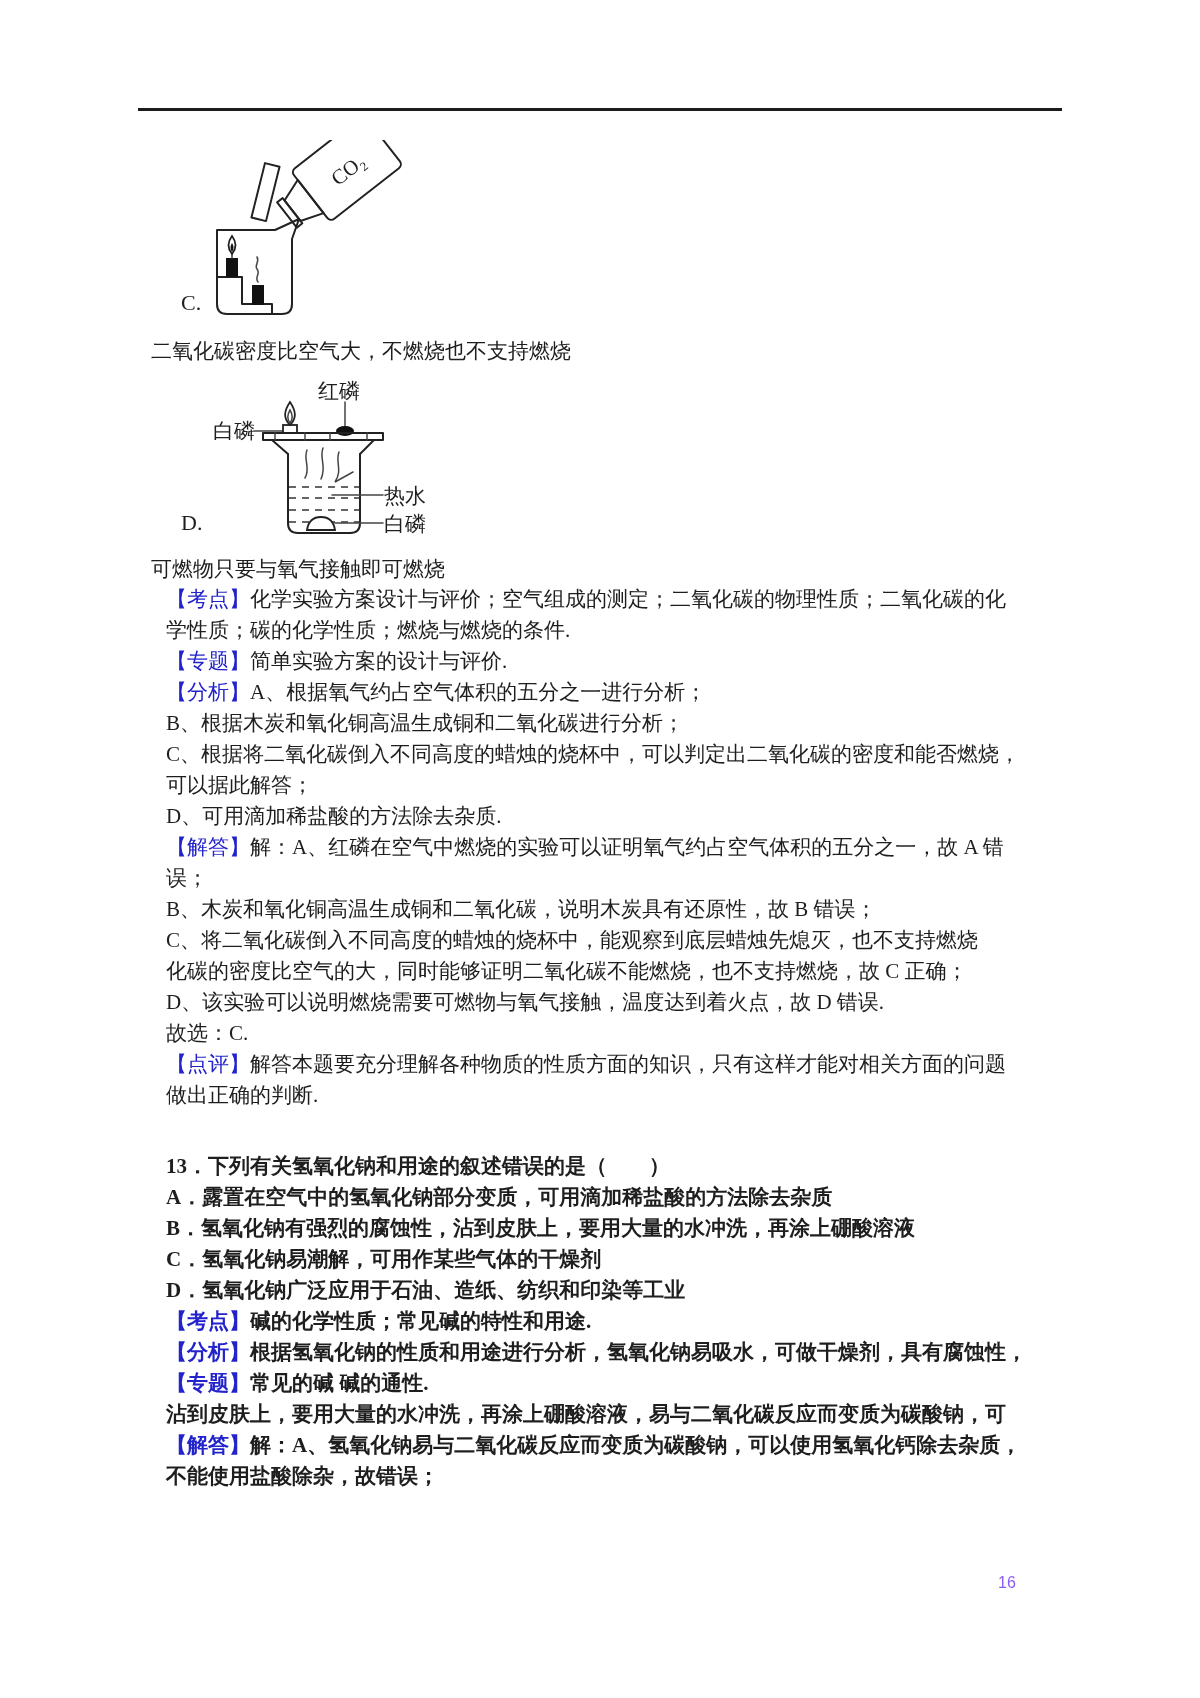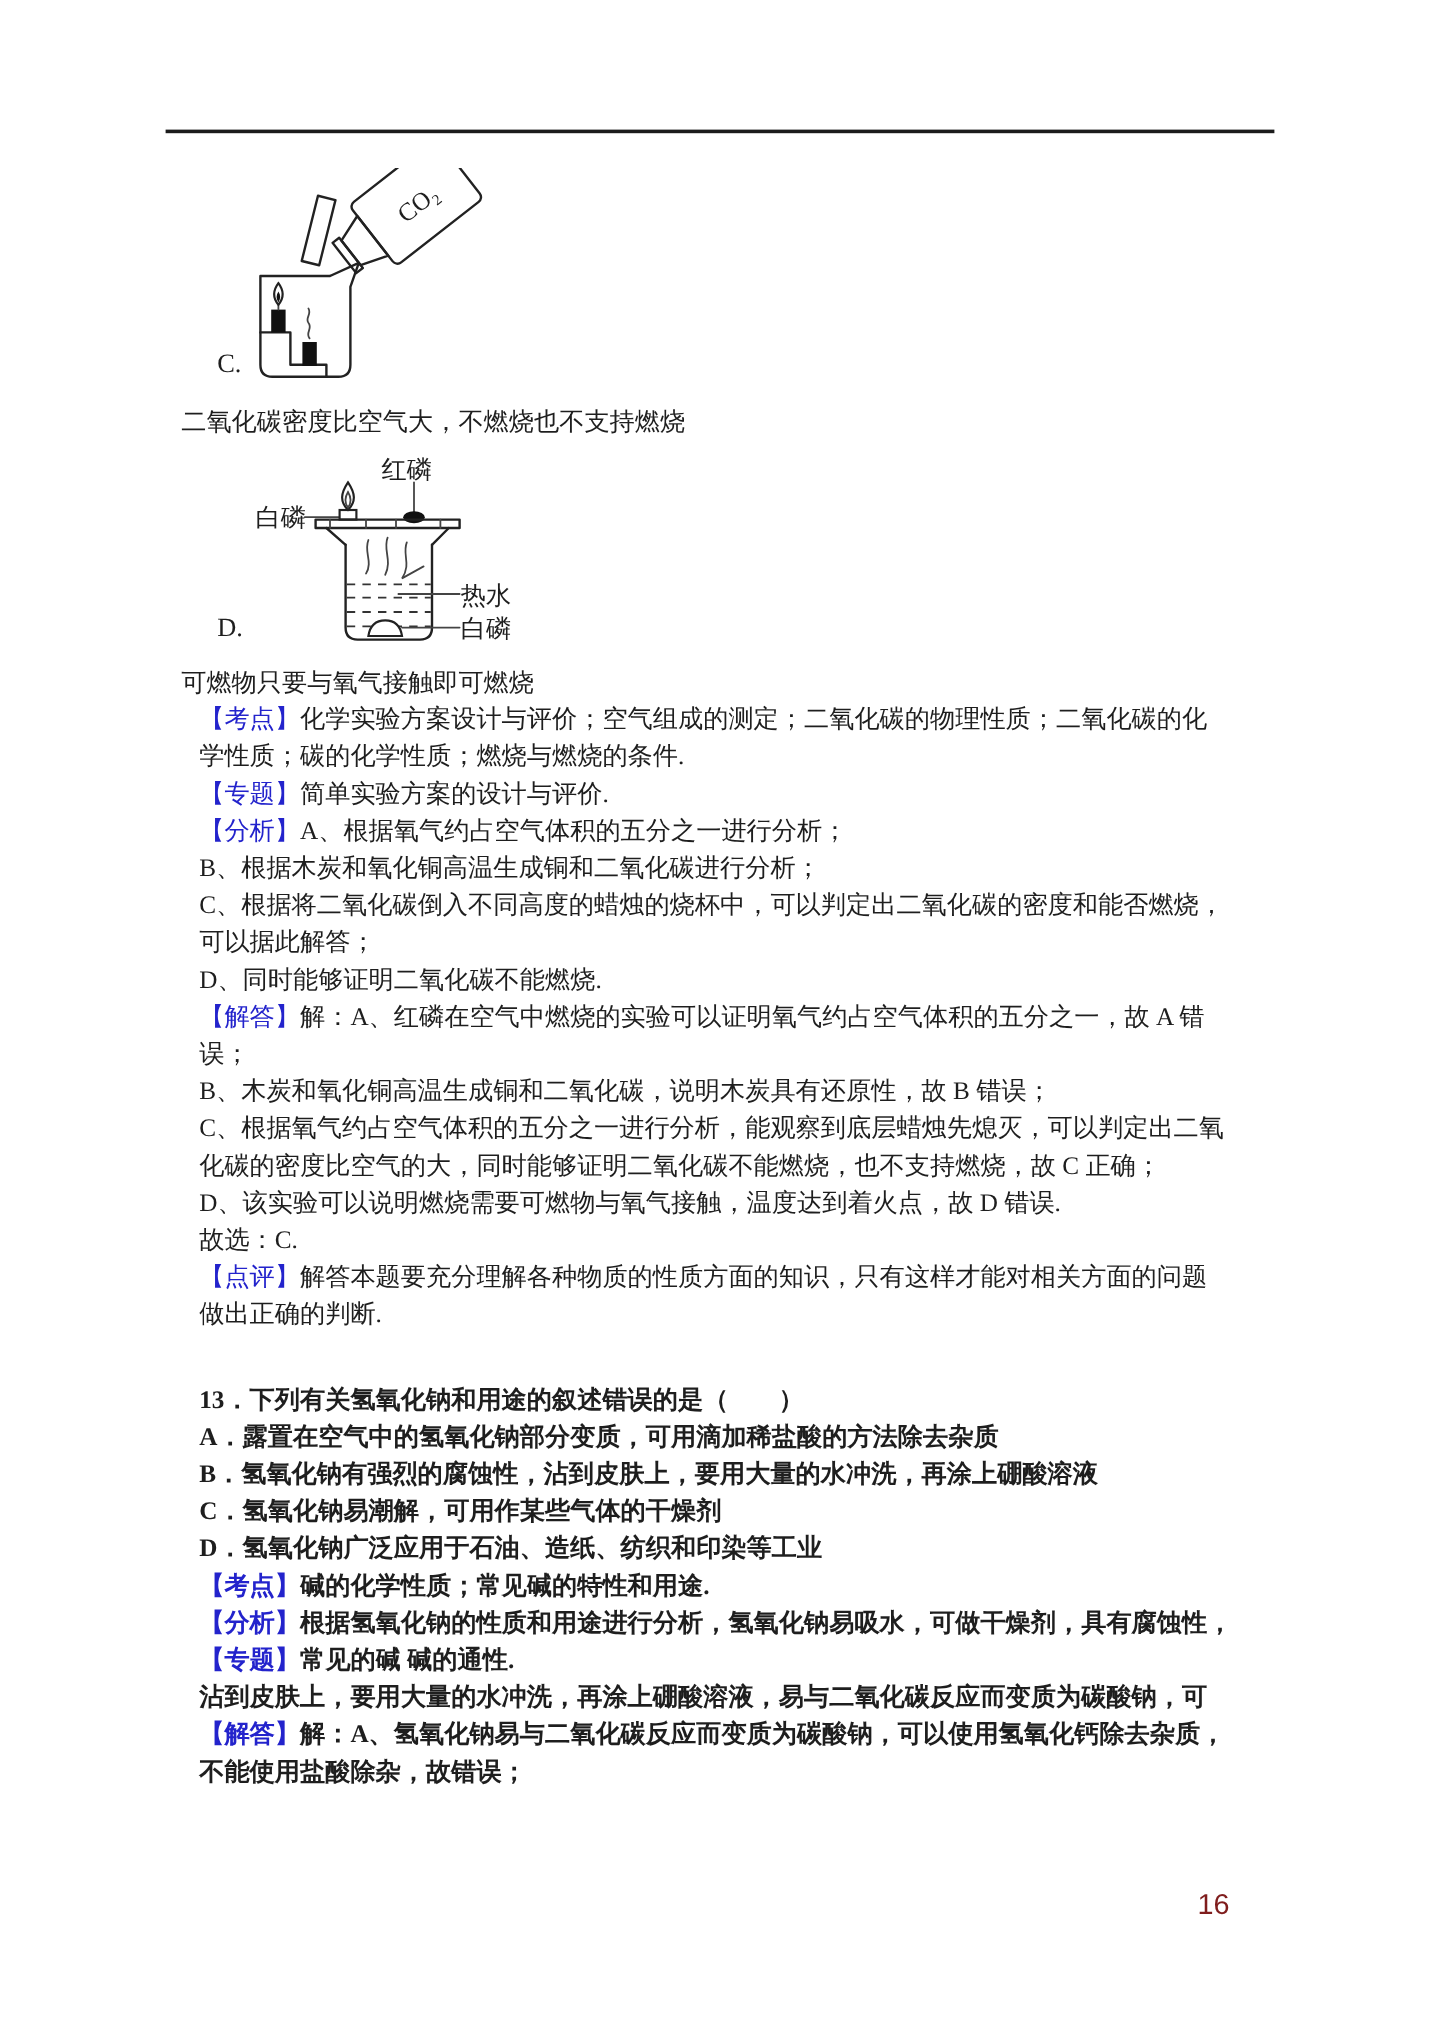--- a/index.html
+++ b/index.html
@@ -13,21 +13,21 @@
   .line .tag{color:#2323CC;}
   .opt-label{position:absolute;font-size:22px;line-height:24px;}
   .caption{position:absolute;left:151px;font-size:21px;line-height:31px;white-space:pre;}
   .figure{position:absolute;}
   .fig-stroke{fill:none;stroke:#222;stroke-width:2;stroke-linejoin:round;stroke-linecap:round;}
   .fig-thin{fill:none;stroke:#444;stroke-width:1.5;stroke-linecap:round;}
   .fig-black{fill:#111;stroke:none;}
   .fig-white{fill:#fff;stroke:#222;stroke-width:1.8;}
   .fig-label{font-family:"Liberation Serif","DejaVu Serif",serif;font-size:21px;fill:#1E1E1E;}
   .water{stroke:#333;stroke-width:1.6;stroke-dasharray:7 6;fill:none;}
-  .page-number{position:absolute;left:998px;top:1574px;font-family:"Liberation Sans","DejaVu Sans",sans-serif;font-size:24px;color:#7f1d1d;}
+  .page-number{position:absolute;left:998px;top:1574px;font-family:"Liberation Sans","DejaVu Sans",sans-serif;font-size:16px;color:#8b5cf6;}
 </style>
 </head>
 <body>
 
 <div class="page">
 
   <div class="top-rule"></div>
 
   <svg class="figure" style="left:195px;top:140px;" width="210" height="175" viewBox="0 0 210 175">
 
@@ -97,25 +97,25 @@
   <div class="caption" style="top:554px;">可燃物只要与氧气接触即可燃烧</div>
 
   <div class="textblock" style="top:584px;">
       <div class="line"><span class="tag">【考点】</span><span>化学实验方案设计与评价；空气组成的测定；二氧化碳的物理性质；二氧化碳的化</span></div>
       <div class="line"><span>学性质；碳的化学性质；燃烧与燃烧的条件.</span></div>
       <div class="line"><span class="tag">【专题】</span><span>简单实验方案的设计与评价.</span></div>
       <div class="line"><span class="tag">【分析】</span><span>A、根据氧气约占空气体积的五分之一进行分析；</span></div>
       <div class="line"><span>B、根据木炭和氧化铜高温生成铜和二氧化碳进行分析；</span></div>
       <div class="line"><span>C、根据将二氧化碳倒入不同高度的蜡烛的烧杯中，可以判定出二氧化碳的密度和能否燃烧，</span></div>
       <div class="line"><span>可以据此解答；</span></div>
-      <div class="line"><span>D、同时能够证明二氧化碳不能燃烧.</span></div>
+      <div class="line"><span>D、可用滴加稀盐酸的方法除去杂质.</span></div>
       <div class="line"><span class="tag">【解答】</span><span>解：A、红磷在空气中燃烧的实验可以证明氧气约占空气体积的五分之一，故 A 错</span></div>
       <div class="line"><span>误；</span></div>
       <div class="line"><span>B、木炭和氧化铜高温生成铜和二氧化碳，说明木炭具有还原性，故 B 错误；</span></div>
-      <div class="line"><span>C、根据氧气约占空气体积的五分之一进行分析，能观察到底层蜡烛先熄灭，可以判定出二氧</span></div>
+      <div class="line"><span>C、将二氧化碳倒入不同高度的蜡烛的烧杯中，能观察到底层蜡烛先熄灭，也不支持燃烧</span></div>
       <div class="line"><span>化碳的密度比空气的大，同时能够证明二氧化碳不能燃烧，也不支持燃烧，故 C 正确；</span></div>
       <div class="line"><span>D、该实验可以说明燃烧需要可燃物与氧气接触，温度达到着火点，故 D 错误.</span></div>
       <div class="line"><span>故选：C.</span></div>
       <div class="line"><span class="tag">【点评】</span><span>解答本题要充分理解各种物质的性质方面的知识，只有这样才能对相关方面的问题</span></div>
       <div class="line"><span>做出正确的判断.</span></div>
     </div>
 
   <div class="textblock" style="top:1151px;font-weight:bold;">
       <div class="line"><span>13．下列有关氢氧化钠和用途的叙述错误的是（　　）</span></div>
       <div class="line"><span>A．露置在空气中的氢氧化钠部分变质，可用滴加稀盐酸的方法除去杂质</span></div>

